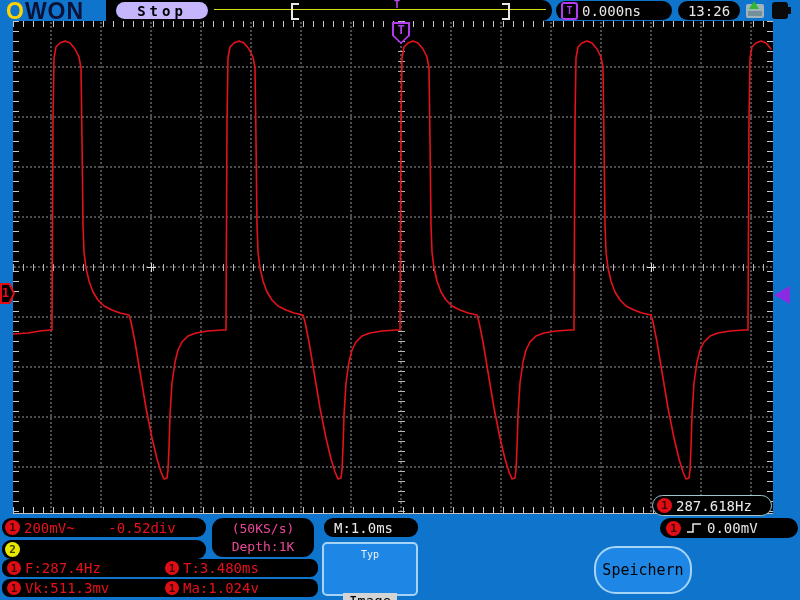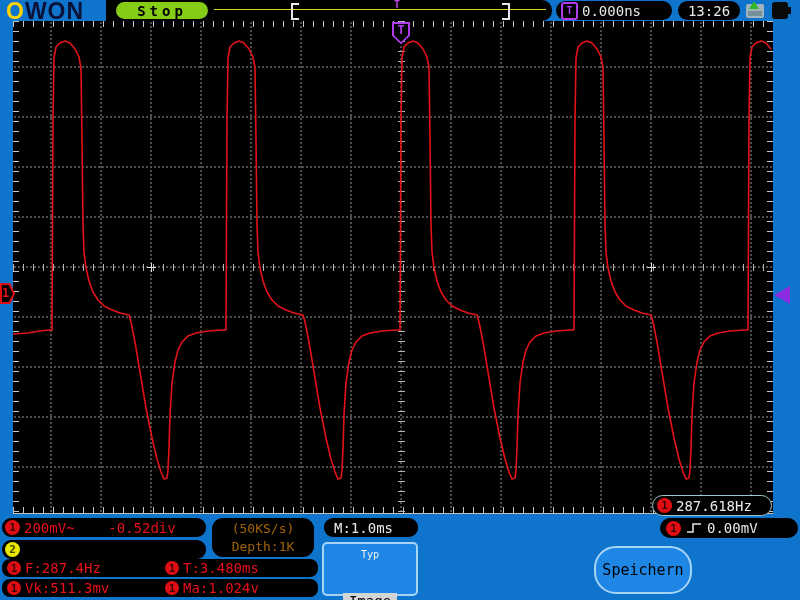--- a/index.html
+++ b/index.html
@@ -6,21 +6,21 @@
   .scope{position:relative;width:800px;height:600px;background:#0f74cc;overflow:hidden;
          font-family:"DejaVu Sans Mono", monospace;}
   .abs{position:absolute;}
 
   
   .logo{left:6px;top:-2px;font-family:"Liberation Sans",sans-serif;font-weight:bold;
         font-size:23px;letter-spacing:1px;}
   .logo .o{color:#ffd400;}
   .logo .rest{color:#0b1238;}
   .top-black{left:106px;top:0;width:446px;height:21px;background:#000;border-radius:0 10px 10px 0;}
-  .stop-pill{left:10px;top:2px;width:92px;height:17px;background:#84cc16;border-radius:9px;
+  .stop-pill{left:10px;top:2px;width:92px;height:17px;background:#c4b5fd;border-radius:9px;
              color:#000;font-size:14px;font-weight:bold;letter-spacing:4px;
              display:flex;align-items:center;justify-content:center;}
   .mem-line{left:108px;top:9px;width:332px;height:1px;background:#d8d813;}
   .bracket{top:3px;width:6px;height:13px;}
   .bracket.l{left:185px;border-left:2px solid #e8e8e8;border-top:2px solid #e8e8e8;border-bottom:2px solid #e8e8e8;}
   .bracket.r{left:396px;border-right:2px solid #e8e8e8;border-top:2px solid #e8e8e8;border-bottom:2px solid #e8e8e8;}
   .mini-t{left:288px;top:-1px;color:#c04ae8;font-size:10px;font-weight:bold;}
   .pill{background:#000;border-radius:10px;color:#e8e8e8;font-size:14px;
         display:flex;align-items:center;}
   .trig-time{left:556px;top:1px;width:116px;height:19px;gap:4px;padding-left:5px;box-sizing:border-box;}
@@ -86,21 +86,21 @@
 
   
   .chpill{width:204px;height:19px;background:#000;border-radius:9px;display:flex;
           align-items:center;gap:4px;padding-left:3px;box-sizing:border-box;font-size:14px;}
   .ch1-pill{left:2px;top:518px;}
   .ch2-pill{left:2px;top:540px;}
   .red-txt{color:#e8101a;white-space:pre;}
   .yel-txt{color:#e8e800;white-space:pre;}
   .sample-pill{left:212px;top:518px;width:102px;height:39px;background:#000;border-radius:11px;
     display:flex;flex-direction:column;align-items:center;justify-content:center;
-    color:#a16207;font-size:13px;line-height:18px;}
+    color:#ec4899;font-size:13px;line-height:18px;}
   .m-pill{left:324px;top:518px;width:94px;height:19px;background:#000;border-radius:9px;
     display:flex;align-items:center;padding-left:10px;box-sizing:border-box;color:#e8e8e8;font-size:14px;}
   .tl-pill{left:660px;top:518px;width:138px;height:20px;background:#000;border-radius:10px;
     display:flex;align-items:center;gap:5px;padding-left:6px;box-sizing:border-box;
     color:#e8e8e8;font-size:14px;}
   .meas-row{width:316px;height:18px;background:#000;border-radius:8px;display:flex;align-items:center;}
   .mr1{left:2px;top:559px;}
   .mr2{left:2px;top:579px;}
   .meas-item{display:flex;align-items:center;gap:4px;width:158px;padding-left:5px;box-sizing:border-box;
     color:#e8101a;font-size:14px;}

